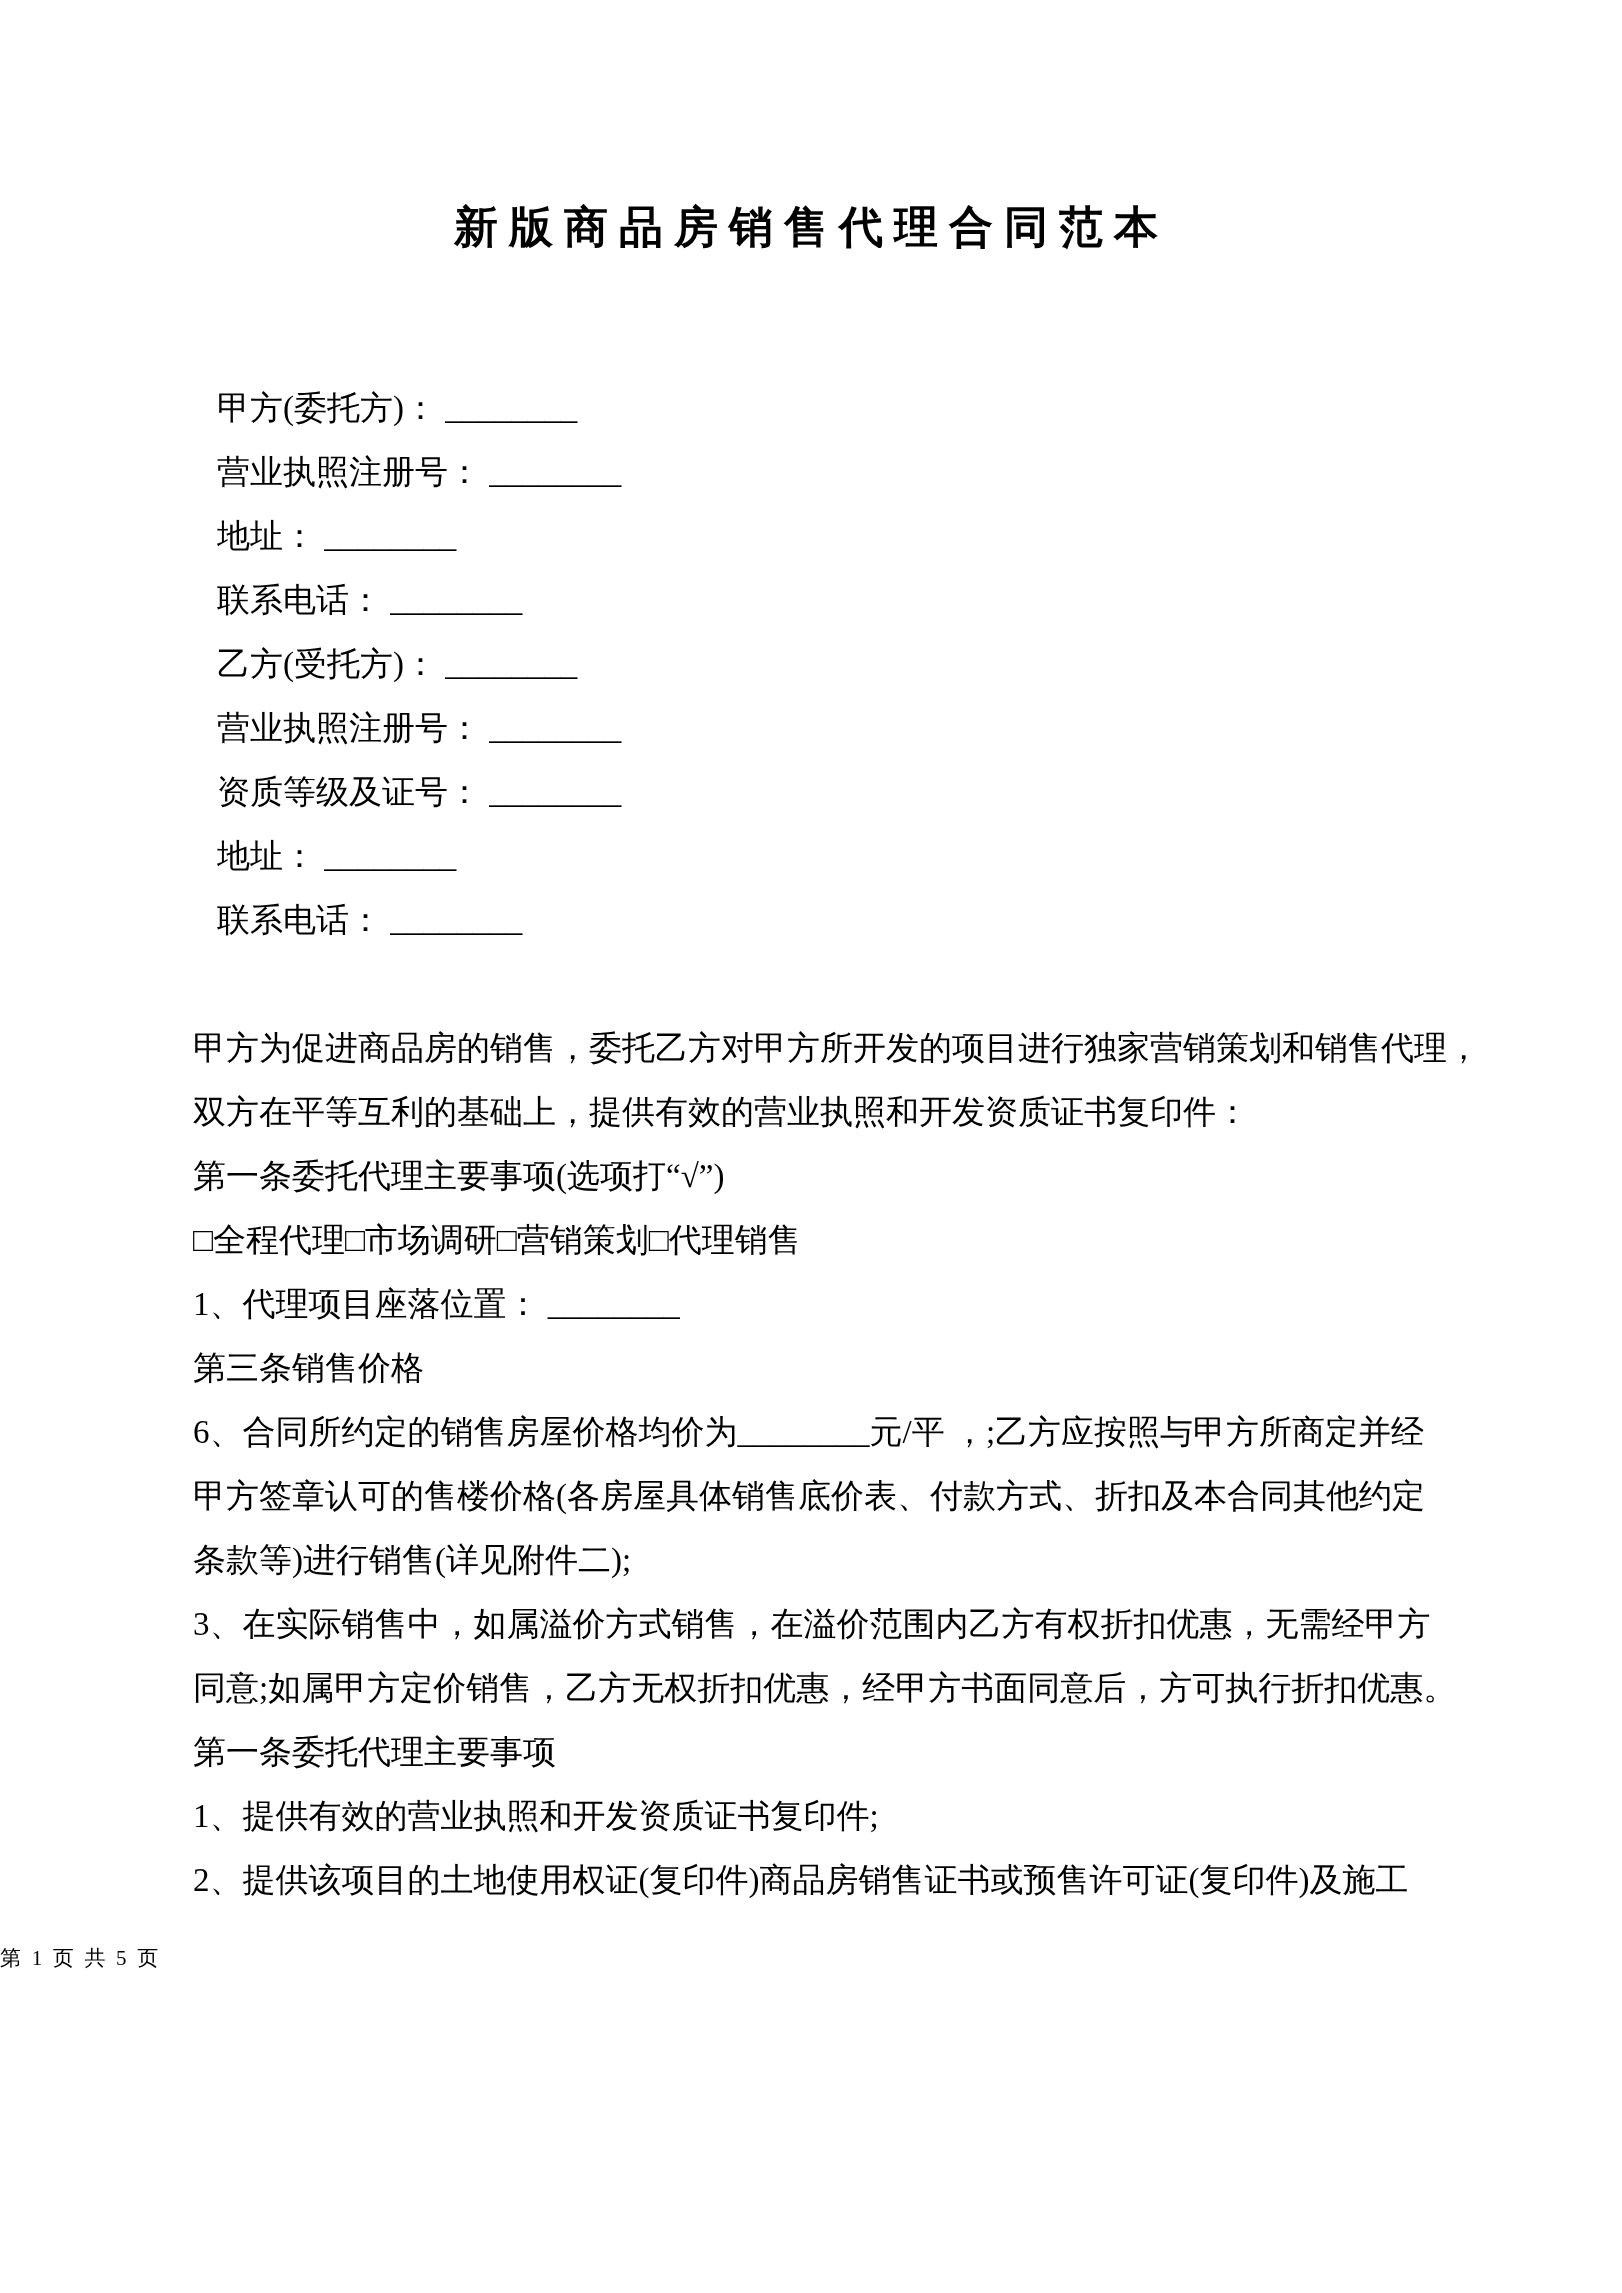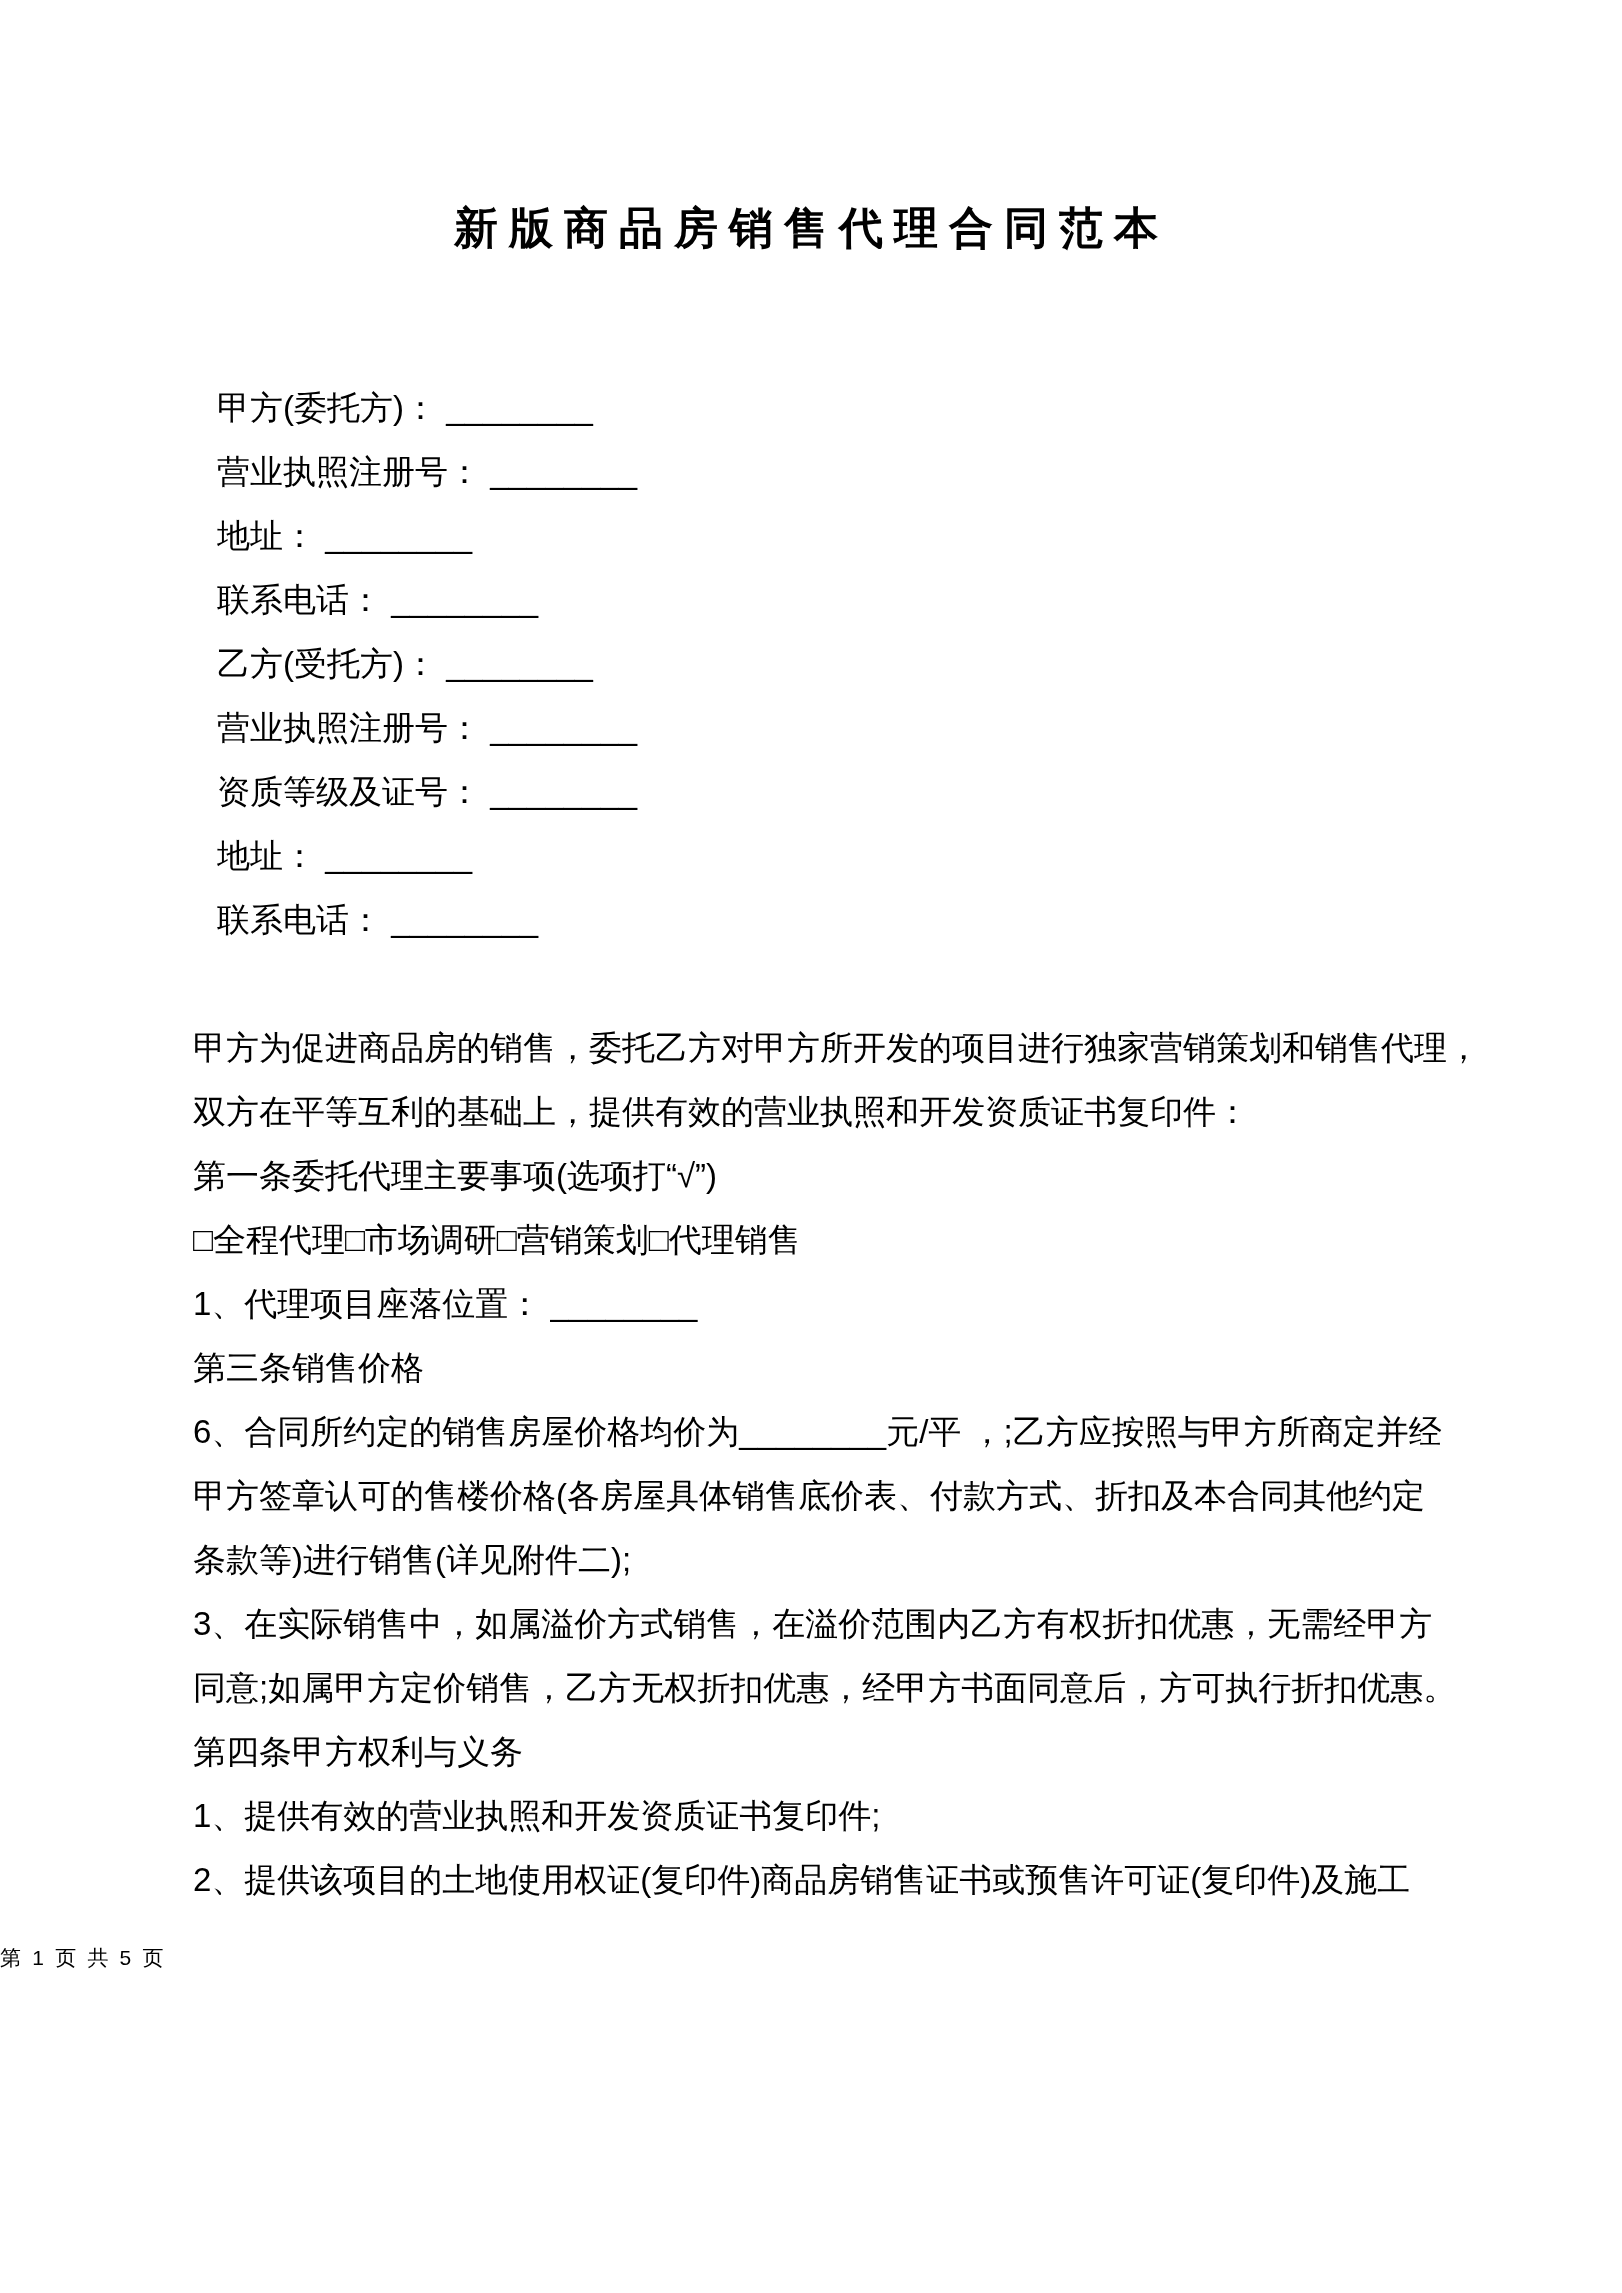--- a/index.html
+++ b/index.html
@@ -3,21 +3,21 @@
 <meta charset="utf-8">
 <style>
   * { margin: 0; padding: 0; box-sizing: border-box; }
   html, body { background: #ffffff; }
   .page {
     position: relative;
     width: 1623px;
     height: 2294px;
     background: #ffffff;
     color: #000000;
-    font-family: Liberation Sans, sans-serif;
+    font-family: Liberation Serif, serif;
     overflow: hidden;
   }
   .doc-title {
     padding-top: 191px;
     text-align: center;
     font-size: 44px;
     line-height: 73px;
     font-weight: bold;
     letter-spacing: 11px;
     white-space: nowrap;
@@ -93,21 +93,21 @@
         <div class="line">6、合同所约定的销售房屋价格均价为________元/平 ，;乙方应按照与甲方所商定并经</div>
 
         <div class="line">甲方签章认可的售楼价格(各房屋具体销售底价表、付款方式、折扣及本合同其他约定</div>
 
         <div class="line">条款等)进行销售(详见附件二);</div>
 
         <div class="line">3、在实际销售中，如属溢价方式销售，在溢价范围内乙方有权折扣优惠，无需经甲方</div>
 
         <div class="line">同意;如属甲方定价销售，乙方无权折扣优惠，经甲方书面同意后，方可执行折扣优惠。</div>
 
-        <div class="line">第四条甲方权利与义务</div>
+        <div class="line">第一条委托代理主要事项</div>
 
         <div class="line">1、提供有效的营业执照和开发资质证书复印件;</div>
 
         <div class="line">2、提供该项目的土地使用权证(复印件)商品房销售证书或预售许可证(复印件)及施工</div>
       </div>
 
   </div>
 
   <div class="page-footer">第 1 页 共 5 页</div>
 

